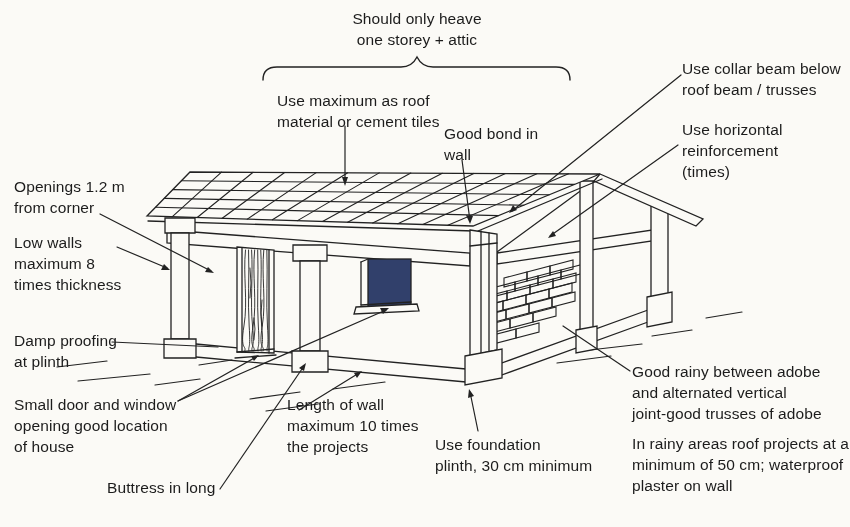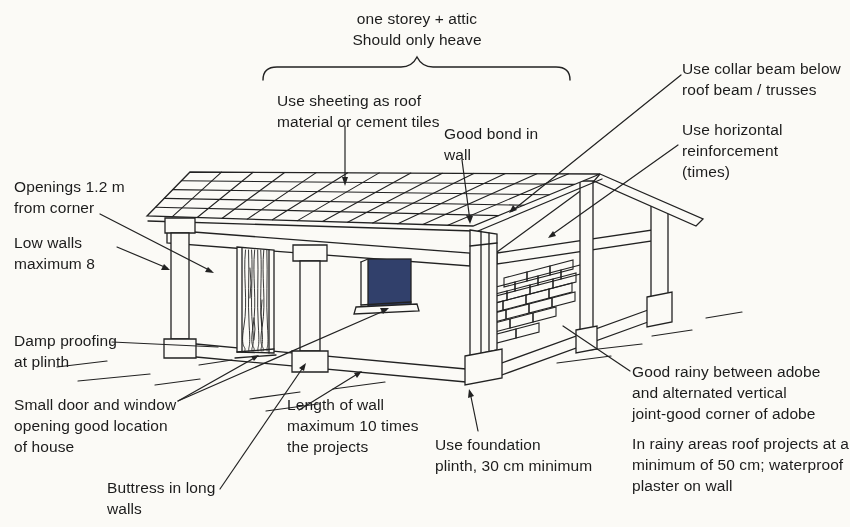--- a/index.html
+++ b/index.html
@@ -179,26 +179,26 @@
     <polygon points="389,308 383,314 380,308"></polygon>
     <polygon points="306,363 304,371 299,368"></polygon>
     <polygon points="362,371 357,378 354,373"></polygon>
     <polygon points="469,389 474,396 468,398"></polygon>
   </g>
 
   <path d="M 263,80 Q 263,67 277,67 L 401,67 Q 412,67 417,57 Q 422,67 433,67 L 556,67 Q 570,67 570,80" stroke-width="1.4"></path>
 </svg>
 
   <div class="lbl center" style="left:312px;top:8px;width:210px">
+    <span>Should only heave</span>
     <span>one storey + attic</span>
-    <span>Should only heave</span>
   </div>
 
   <div class="lbl" style="left:277px;top:90px">
-    <span>Use sheeting as roof</span>
+    <span>Use maximum as roof</span>
     <span>material or cement tiles</span>
   </div>
 
   <div class="lbl" style="left:444px;top:123px">
     <span>Good bond in</span>
     <span>wall</span>
   </div>
 
   <div class="lbl" style="left:682px;top:58px">
     <span>Use collar beam below</span>
@@ -212,53 +212,53 @@
   </div>
 
   <div class="lbl" style="left:14px;top:176px">
     <span>Openings 1.2 m</span>
     <span>from corner</span>
   </div>
 
   <div class="lbl" style="left:14px;top:232px">
     <span>Low walls</span>
     <span>maximum 8</span>
+    <span>times thickness</span>
   </div>
 
   <div class="lbl" style="left:14px;top:394px">
     <span>Small door and window</span>
     <span>opening good location</span>
     <span>of house</span>
   </div>
 
   <div class="lbl" style="left:14px;top:330px">
     <span>Damp proofing</span>
     <span>at plinth</span>
   </div>
 
   <div class="lbl" style="left:107px;top:477px">
     <span>Buttress in long</span>
-    <span>walls</span>
   </div>
 
   <div class="lbl" style="left:287px;top:394px">
     <span>Length of wall</span>
     <span>maximum 10 times</span>
     <span>the projects</span>
   </div>
 
   <div class="lbl" style="left:435px;top:434px">
     <span>Use foundation</span>
     <span>plinth, 30 cm minimum</span>
   </div>
 
   <div class="lbl" style="left:632px;top:361px">
     <span>Good rainy between adobe</span>
     <span>and alternated vertical</span>
-    <span>joint-good corner of adobe</span>
+    <span>joint-good trusses of adobe</span>
   </div>
 
   <div class="lbl" style="left:632px;top:433px">
     <span>In rainy areas roof projects at a</span>
     <span>minimum of 50 cm; waterproof</span>
     <span>plaster on wall</span>
   </div>
 
 </div>
 

